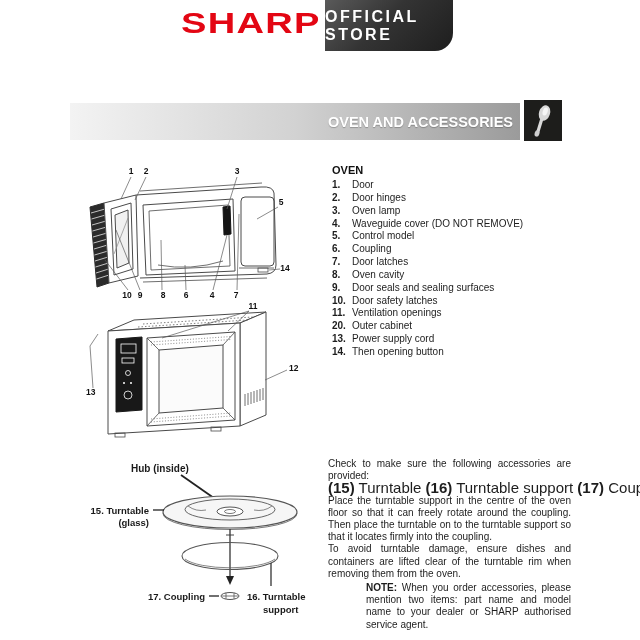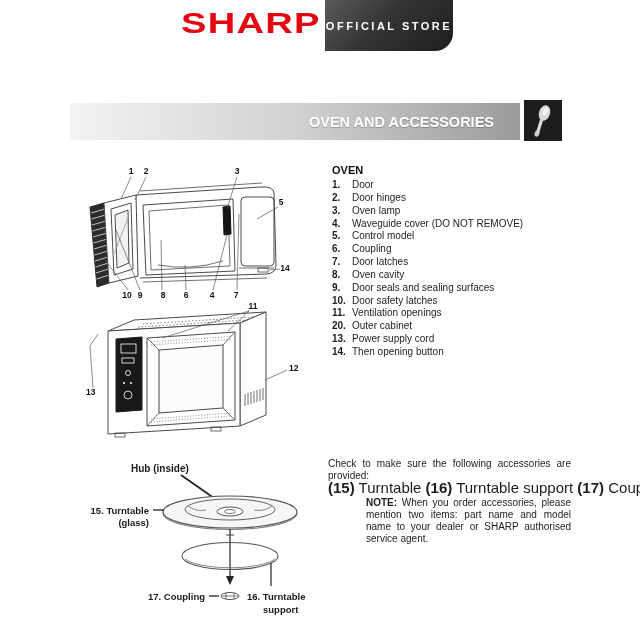--- a/index.html
+++ b/index.html
@@ -6,27 +6,27 @@
   body{width:640px;height:640px;background:#ffffff;position:relative;overflow:hidden;
        font-family:"Liberation Sans",sans-serif;}
   .abs{position:absolute;}
 
   
   .brand{left:181px;top:6px;font-size:30px;font-weight:800;color:#e30613;
          letter-spacing:1px;transform:scaleX(1.27);transform-origin:left center;}
   .badge{left:325px;top:0;width:128px;height:51px;border-radius:0 0 18px 0;
          background:linear-gradient(135deg,#5a5a5a 0%,#343434 45%,#1e1e1e 100%);
          display:flex;align-items:center;justify-content:center;}
-  .badge span{color:#fff;font-size:11px;font-weight:bold;letter-spacing:2.5px;}
+  .badge span{color:#fff;font-size:16px;font-weight:bold;letter-spacing:2.5px;}
 
   
   .titlebar{left:70px;top:103px;width:450px;height:37px;
             background:linear-gradient(90deg,#f3f3f3 0%,#d2d2d2 50%,#9b9b9b 100%);
             display:flex;align-items:center;justify-content:flex-end;}
-  .titlebar span{color:#fff;font-size:14.5px;font-weight:bold;padding-right:26px;
+  .titlebar span{color:#fff;font-size:14.5px;font-weight:bold;padding-right:7px;
                  text-shadow:0 1px 1px rgba(0,0,0,0.25);}
   .iconbox{left:524px;top:100px;width:38px;height:41px;background:#1d1d1b;}
 
   
   .oven-h{left:332px;top:164px;font-size:11px;font-weight:bold;color:#111;}
   .oven-list{left:332px;top:179px;width:238px;}
   .li{display:flex;font-size:10px;line-height:12.85px;color:#1d1d1d;}
   .li .num{width:20px;font-weight:bold;flex:none;}
 
   .acc{left:328px;top:458px;width:243px;font-size:10px;line-height:12.2px;color:#1d1d1d;}
@@ -245,14 +245,16 @@
     </div>
   <div class="li">
       <span class="num">14.</span>
       <span>Then opening button</span>
     </div>
 </div>
 
 <div class="abs acc">
   <p>Check to make sure the following accessories are provided:</p>
   <p class="inline-items"><span class="b">(15)</span> <span>Turntable</span> <span class="b">(16)</span> <span>Turntable support</span> <span class="b">(17)</span> <span>Coupling</span></p>
+  <p>Place the turntable support in the centre of the oven floor so that it can freely rotate around the coupling. Then place the turntable on to the turntable support so that it locates firmly into the coupling.</p>
+  <p>To avoid turntable damage, ensure dishes and containers are lifted clear of the turntable rim when removing them from the oven.</p>
   <p class="note"><span class="b">NOTE:</span><span> When you order accessories, please mention two items: part name and model name to your dealer or SHARP authorised service agent.</span></p>
 </div>
 
 </body></html>

